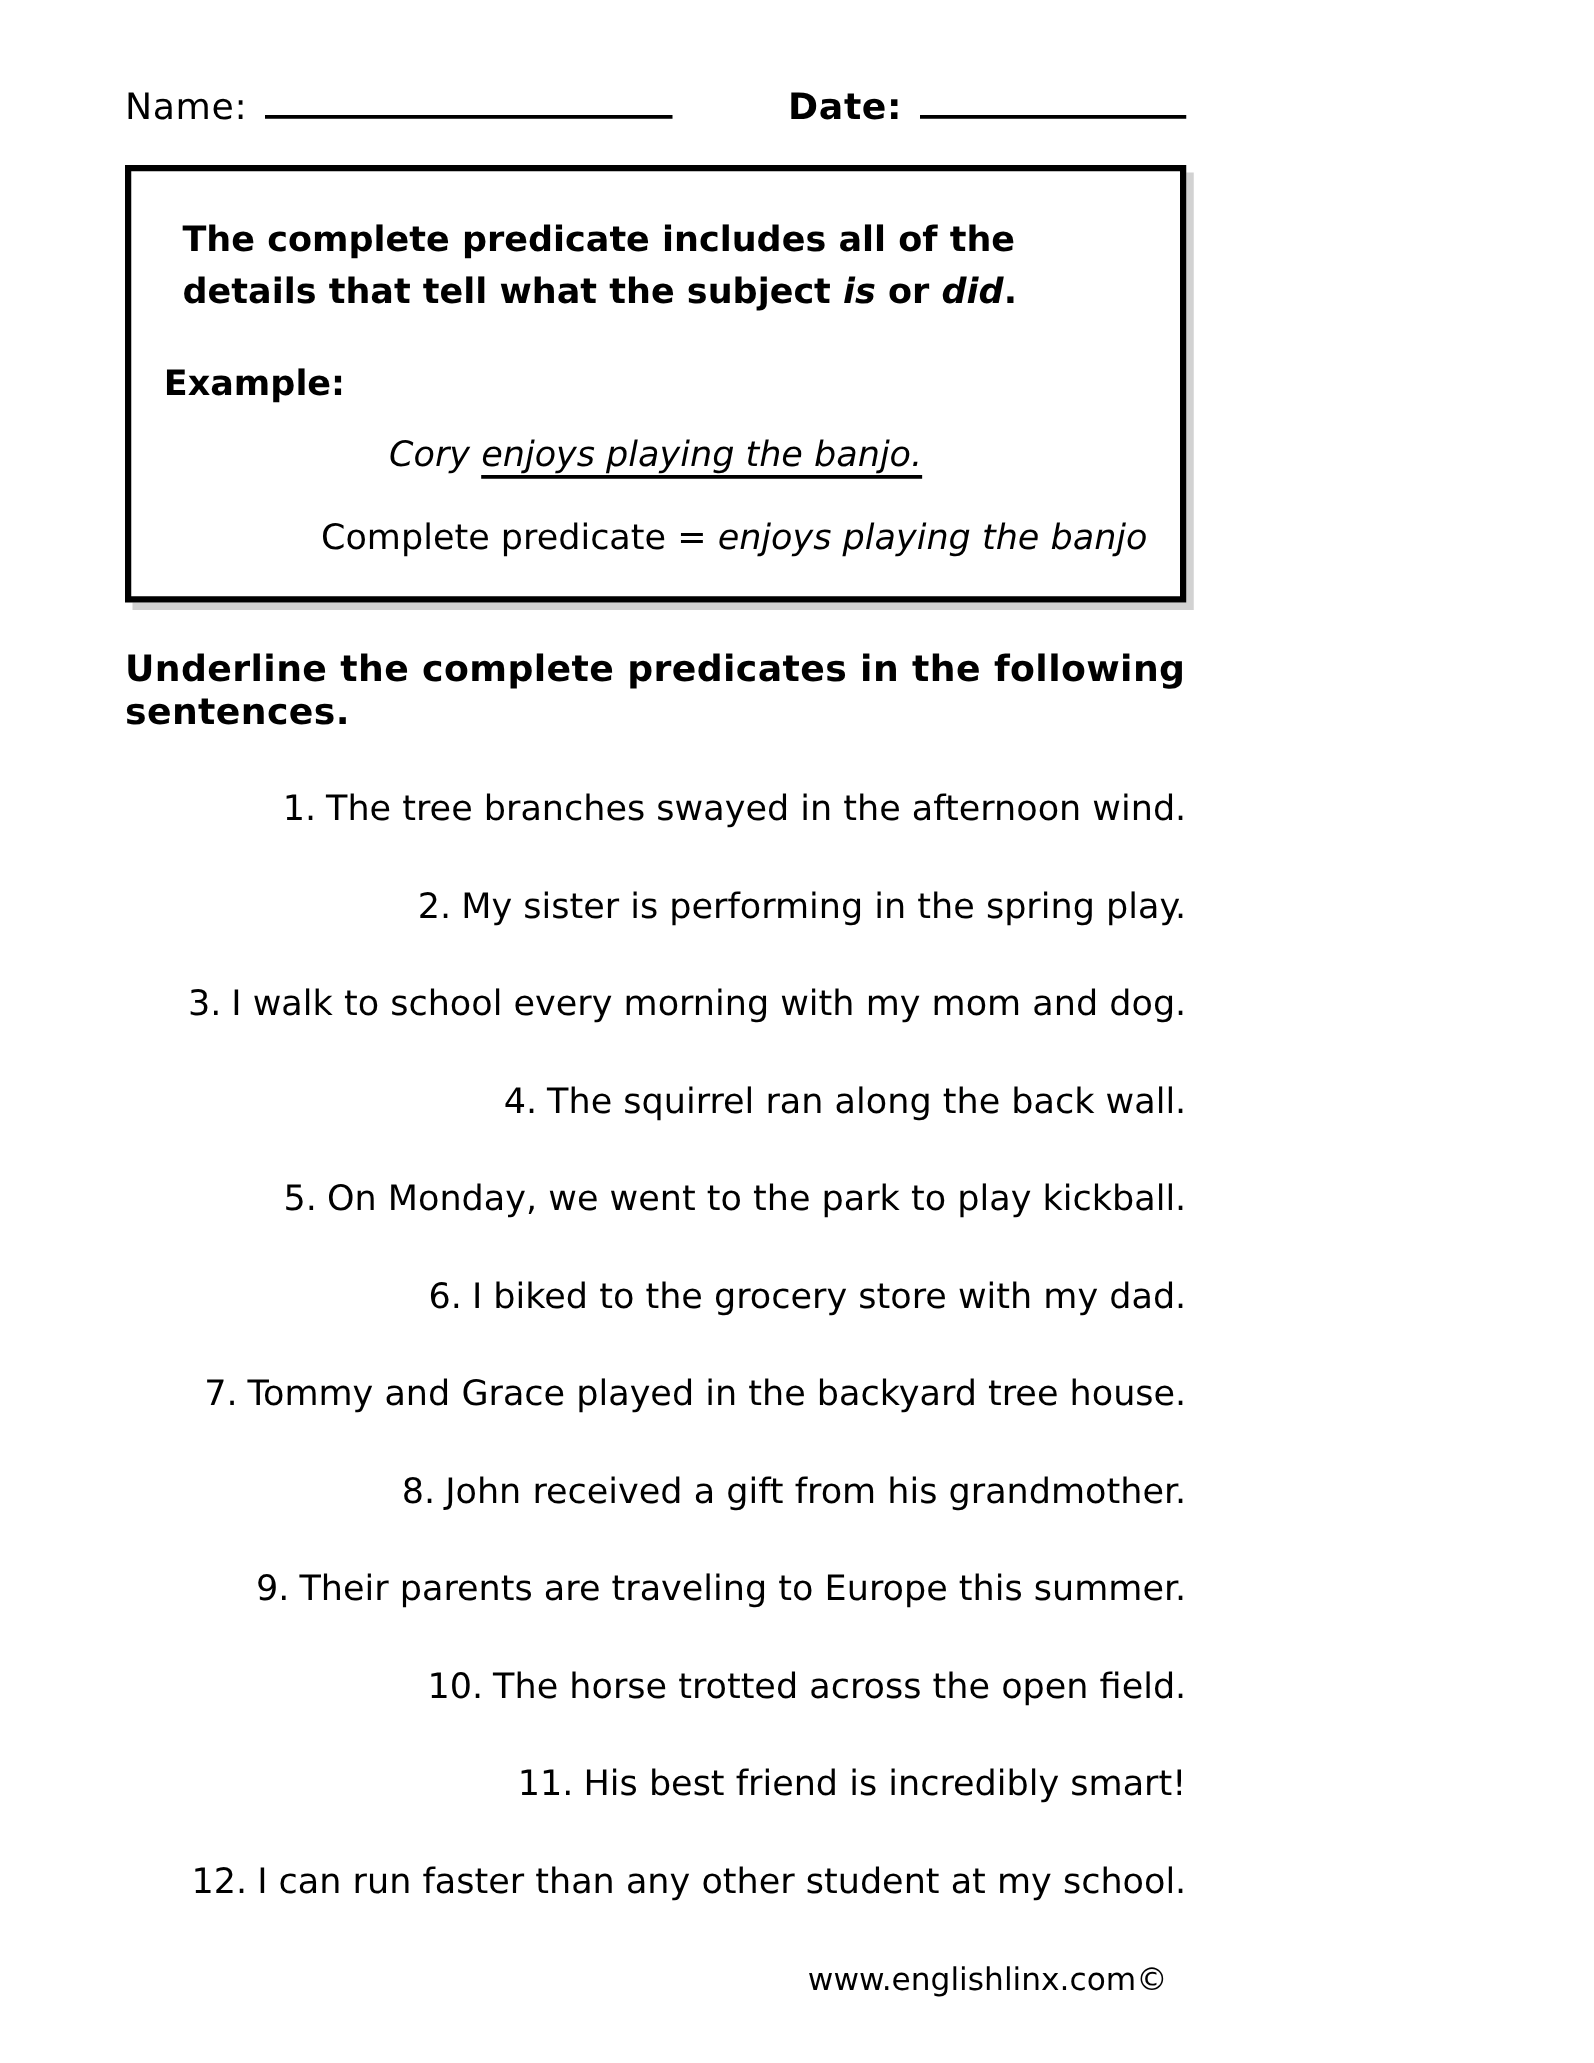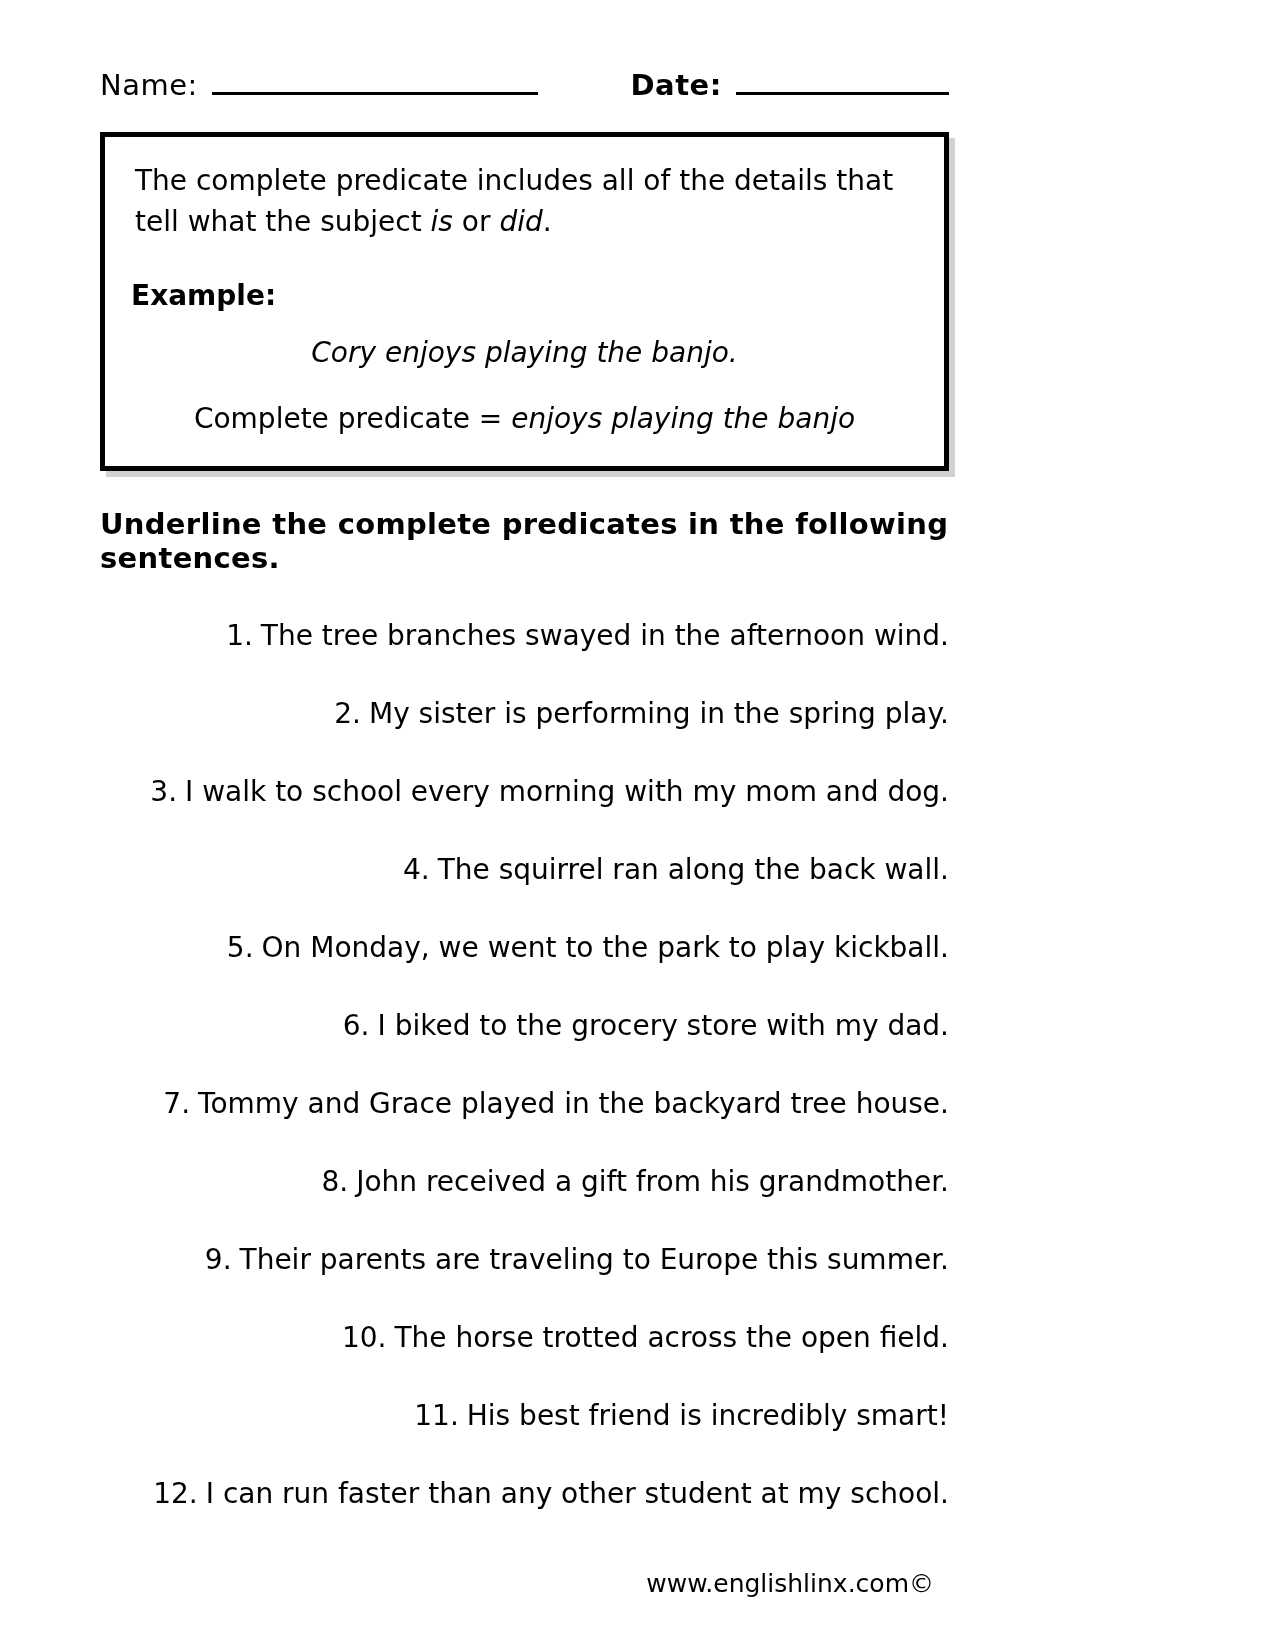--- a/index.html
+++ b/index.html
@@ -47,37 +47,38 @@
   
   .info-box {
     margin-top: 30px;
     border: 5px solid #000000;
     box-shadow: 6px 6px 0 #d2d2d2;
     padding: 20px 26px 26px 26px;
     font-size: 28px;
     line-height: 1.45;
     background: #ffffff;
   }
-  .definition { margin: 4px; }
+  .definition { margin: 15px; font-weight: bold; }
   .example-label {
     margin: 34px 0 0 0;
     font-weight: bold;
   }
   .example-sentence {
     margin: 16px 0 0 0;
     text-align: center;
     font-style: italic;
   }
   .underlined {
+    text-decoration: underline;
     text-decoration-thickness: 3px;
     text-underline-offset: 7px;
   }
   .example-answer {
     margin: 26px 0 0 0;
-    text-align: center;
+    text-align: right;
   }
 
   
   .instruction {
     margin: 36px 0 0 0;
     font-size: 29px;
     font-weight: bold;
     letter-spacing: 0.3px;
   }
 

